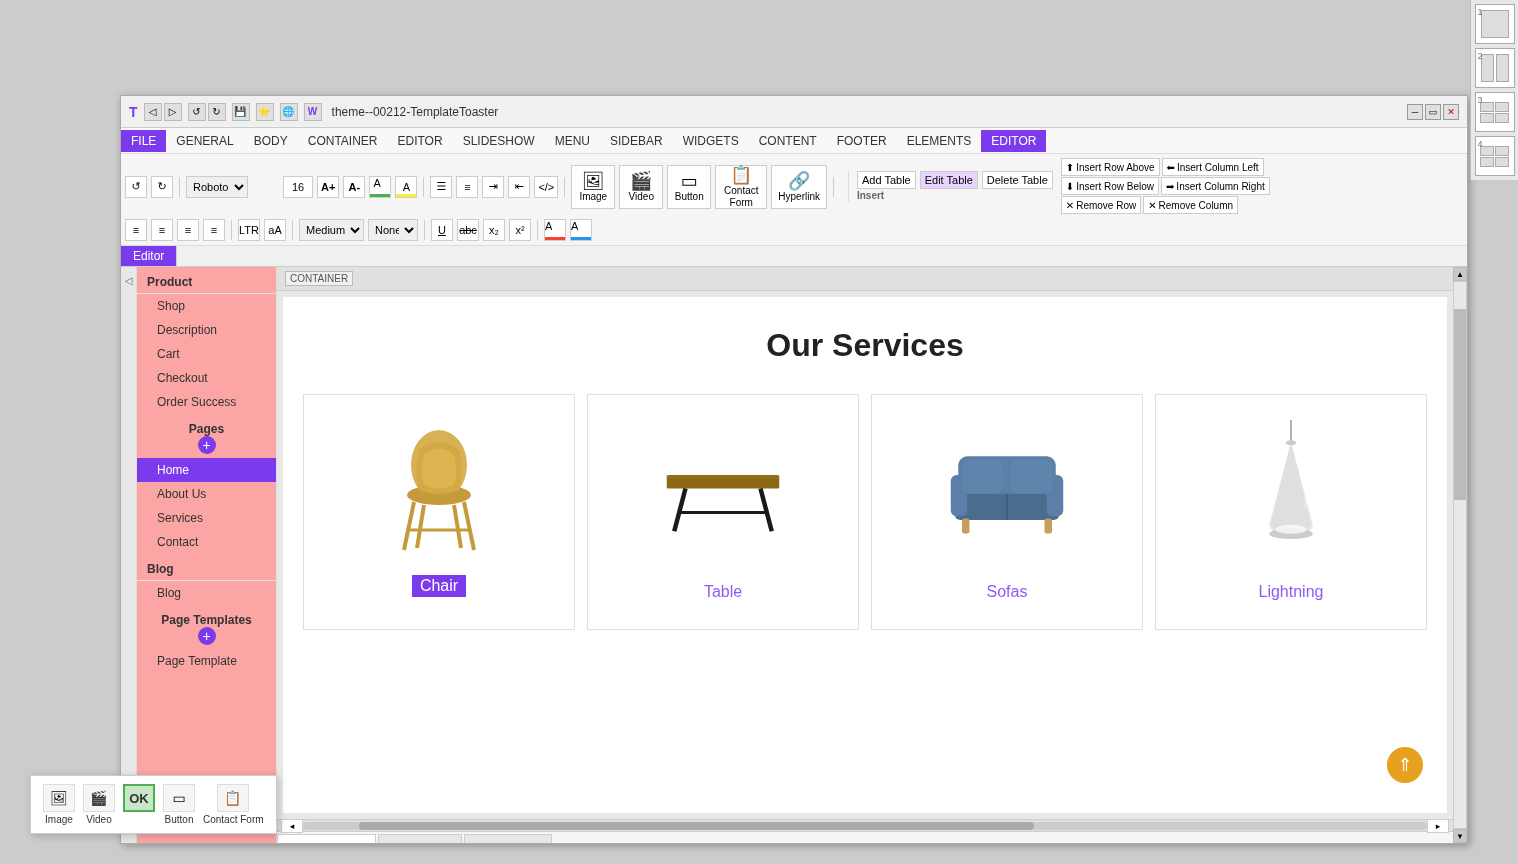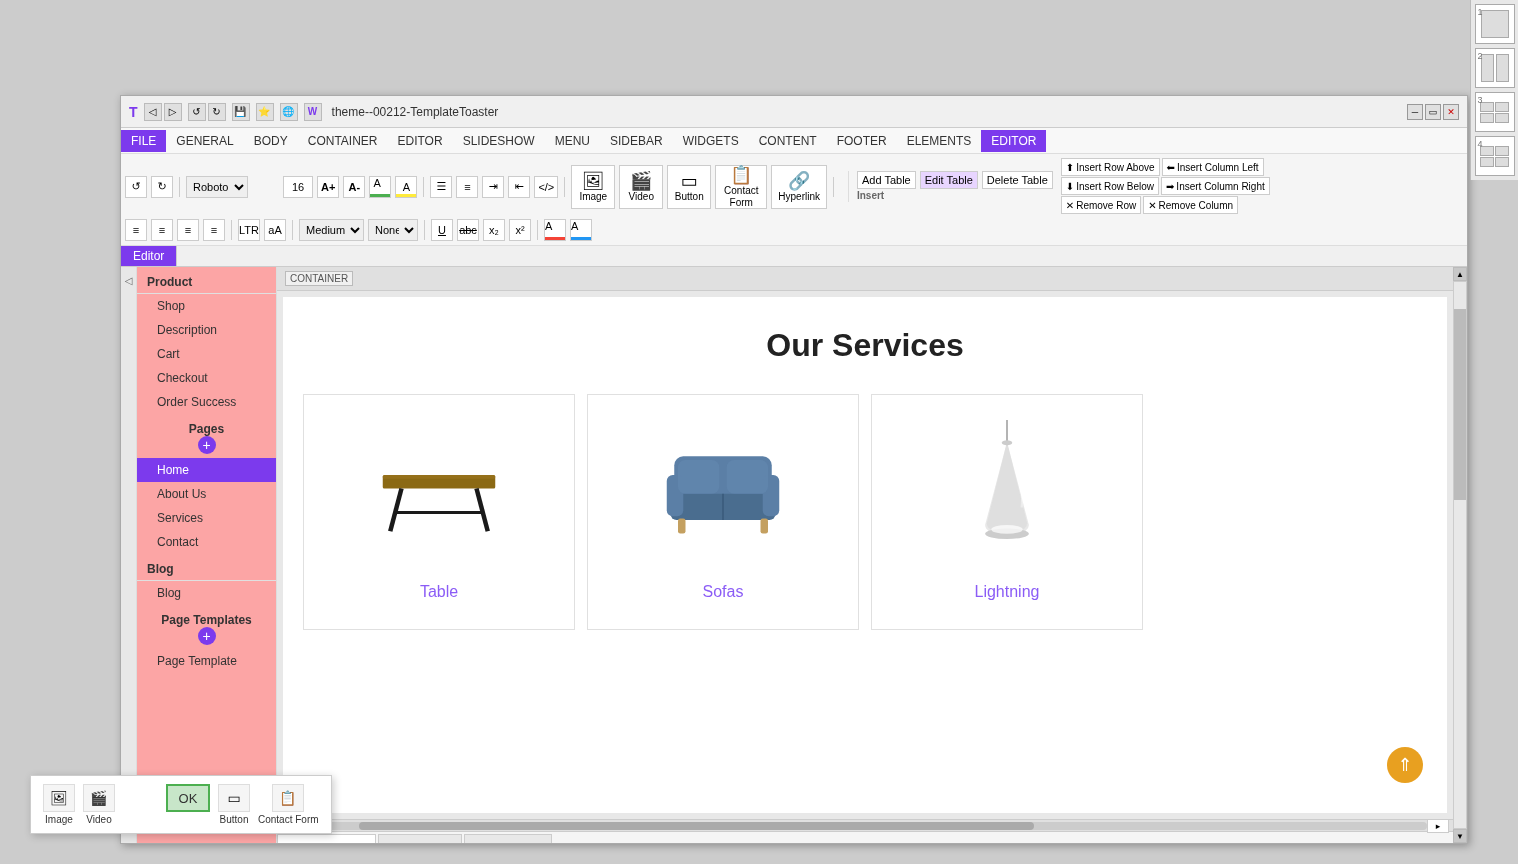--- a/index.html
+++ b/index.html
@@ -193,22 +193,22 @@
     .floating-toolbar {
       position: fixed; left: 30px; bottom: 30px;
       background: #fff; border: 1px solid #ccc; box-shadow: 2px 2px 8px rgba(0,0,0,0.2);
       padding: 8px 12px; display: flex; flex-direction: column; align-items: center; gap: 4px;
       z-index: 200;
     }
     .float-row { display: flex; gap: 8px; }
     .float-item { display: flex; flex-direction: column; align-items: center; gap: 2px; cursor: pointer; }
     .float-icon { width: 32px; height: 28px; background: #f5f5f5; border: 1px solid #ddd;
       display: flex; align-items: center; justify-content: center; font-size: 14px; }
-    .float-ok { width: 44px; height: 28px; background: #c8e6c9; border: 2px solid #4caf50;
-      display: flex; align-items: center; justify-content: center; font-weight: normal; color: #333; font-size: 13px; margin-left: 43px; }
+    .float-ok { width: 32px; height: 28px; background: #c8e6c9; border: 2px solid #4caf50;
+      display: flex; align-items: center; justify-content: center; font-weight: bold; color: #333; font-size: 13px; }
     .float-label { font-size: 10px; color: #333; }
 
     
     .back-to-top {
       position: absolute; right: 30px; bottom: 60px;
       width: 36px; height: 36px; background: #e8a020; border-radius: 50%;
       display: flex; align-items: center; justify-content: center;
       color: #fff; font-size: 18px; cursor: pointer; z-index: 50;
     }
 
@@ -482,20 +482,41 @@
     </div>
 
     <div class="canvas-area">
       <div class="canvas-header">
         <span class="canvas-tag">CONTAINER</span>
       </div>
       <div class="canvas-content">
         <div class="services-title">Our Services</div>
         <div class="services-grid">
 
+          <div class="service-card">
+            <div class="service-image">
+              <svg class="chair-img" viewBox="0 0 100 140">
+
+                <ellipse cx="50" cy="45" rx="28" ry="35" fill="#d4a843" opacity="0.9"></ellipse>
+
+                <ellipse cx="50" cy="75" rx="32" ry="10" fill="#c49a3a"></ellipse>
+
+                <line x1="25" y1="82" x2="15" y2="130" stroke="#c49a3a" stroke-width="4"></line>
+                <line x1="75" y1="82" x2="85" y2="130" stroke="#c49a3a" stroke-width="4"></line>
+                <line x1="35" y1="85" x2="28" y2="128" stroke="#c49a3a" stroke-width="4"></line>
+                <line x1="65" y1="85" x2="72" y2="128" stroke="#c49a3a" stroke-width="4"></line>
+
+                <line x1="20" y1="110" x2="80" y2="110" stroke="#c49a3a" stroke-width="3"></line>
+
+                <path d="M30 30 Q50 15 70 30 Q75 55 70 70 Q50 78 30 70 Q25 55 30 30" fill="#d4a843"></path>
+                <path d="M35 35 Q50 22 65 35 Q70 55 65 65 Q50 72 35 65 Q30 55 35 35" fill="#e8c060" opacity="0.5"></path>
+              </svg>
+            </div>
+            <div class="service-label selected">Chair</div>
+          </div>
 
           <div class="service-card">
             <div class="service-image">
               <svg class="table-img" viewBox="0 0 160 120">
 
                 <rect x="5" y="40" width="150" height="18" rx="2" fill="#8B6914"></rect>
 
                 <line x1="30" y1="58" x2="15" y2="115" stroke="#1a1a1a" stroke-width="6"></line>
                 <line x1="130" y1="58" x2="145" y2="115" stroke="#1a1a1a" stroke-width="6"></line>
 

